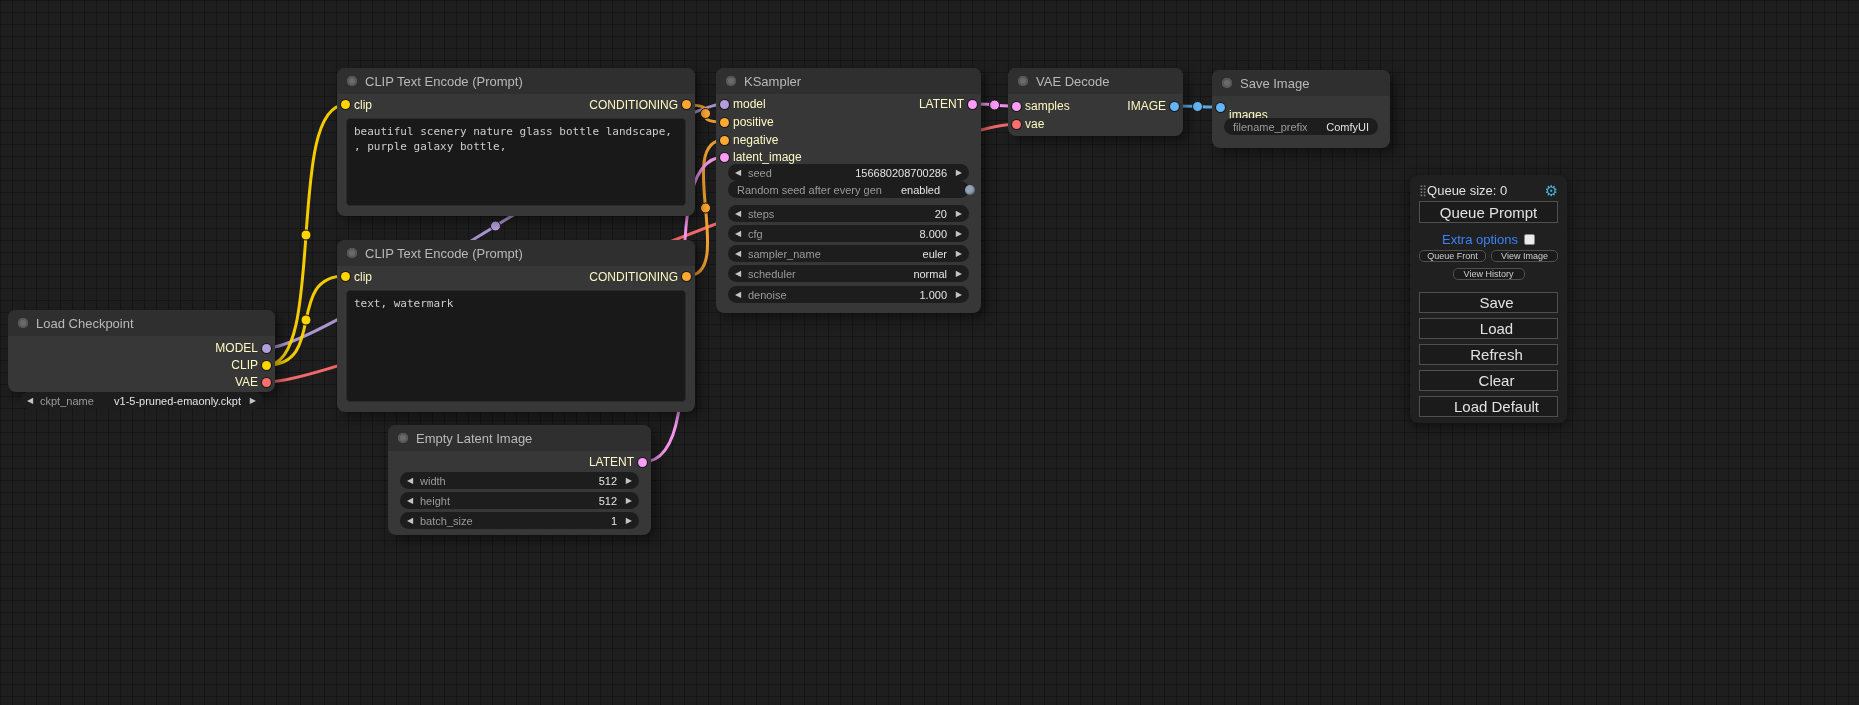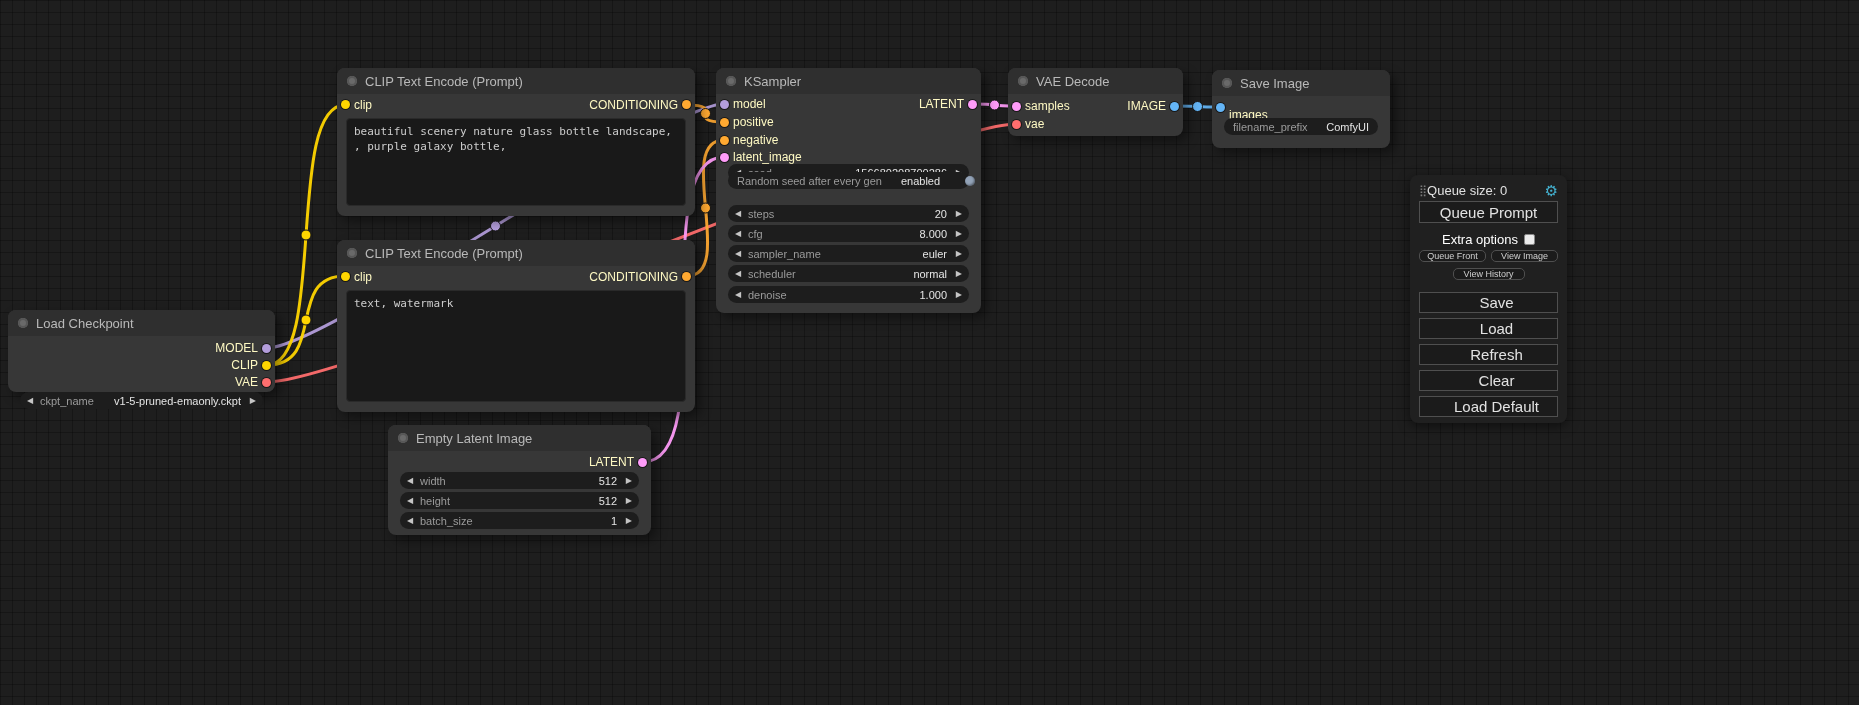--- a/index.html
+++ b/index.html
@@ -56,21 +56,21 @@
   .qp-drag { color: #7c7c7c; font-size: 11px; cursor: grab; }
   .qp-title { flex: 1; text-align: left; font-size: 13px; color: #e0e0e0; }
   .qp-gear { color: #43b0cf; font-size: 15px; line-height: 1; cursor: pointer; }
   .btn { display: block; width: 100%; background: #1b1b1b; border: 1px solid #4f4f4f;
          border-radius: 0; color: #e2e2e2; font-family: inherit; font-size: 15px;
          height: 22px; cursor: pointer; }
   .btn.qp-main { margin-top: 2px; }
   .btn.big { margin-top: 5px; height: 21px; padding-left: 16px; }
   .btn.first-big { margin-top: 12px; }
   .qp-extra { display: flex; align-items: center; justify-content: center; gap: 6px;
-              margin-top: 9px; font-size: 13px; color: #ffffff; height: 15px; text-align: center; }
+              margin-top: 9px; font-size: 13px; color: #3b82f6; height: 15px; text-align: center; }
   .qp-checkbox { width: 11px; height: 11px; background: #ececec; border: 1px solid #888;
                  border-radius: 2px; cursor: pointer; }
   .qp-smallrow { display: flex; gap: 5px; margin-top: 3px; }
   .btn.small { font-size: 9px; height: 12px; border-radius: 5px; line-height: 1; padding: 0;
                flex: 1; color: #cfcfcf; }
   .btn.vh { width: 72px; margin: 3px auto 0; flex: none; }
 </style>
 </head>
 <body>
 
@@ -183,21 +183,21 @@
     <span class="port in" style="top: 68px; --c: #FFA931;"></span>
     <span class="port in" style="top: 85px; --c: #FF9CF9;"></span>
     <span class="port out" style="top: 32px; --c: #FF9CF9;"></span>
 
     <div class="widget" style="top:96px;">
       <span class="arrow">◀</span>
       <span class="wname">seed</span>
       <span class="wvalue">156680208700286</span>
       <span class="arrow right">▶</span>
     </div>
-    <div class="widget no-arrows" style="top:104px;gap:19px;">
+    <div class="widget no-arrows" style="top:113px;gap:19px;">
       <span class="wname">Random seed after every gen</span>
       <span class="wvalue">enabled</span>
       <span class="toggle-dot"></span>
     </div>
     <div class="widget" style="top:137px;">
       <span class="arrow">◀</span>
       <span class="wname">steps</span>
       <span class="wvalue">20</span>
       <span class="arrow right">▶</span>
     </div>

